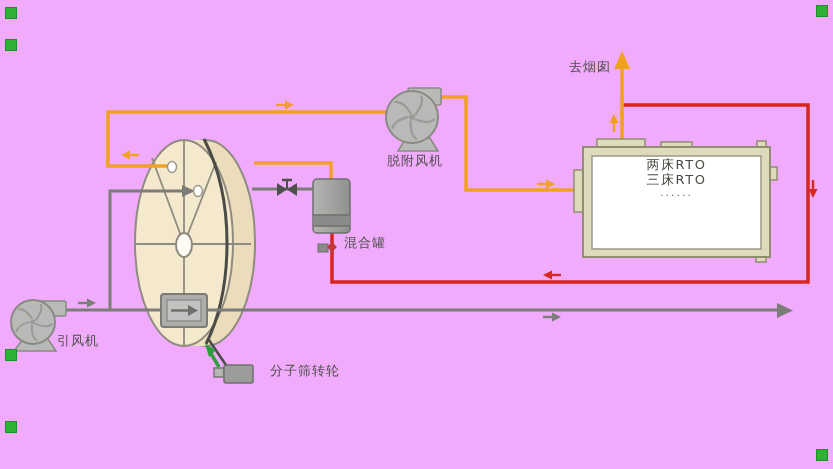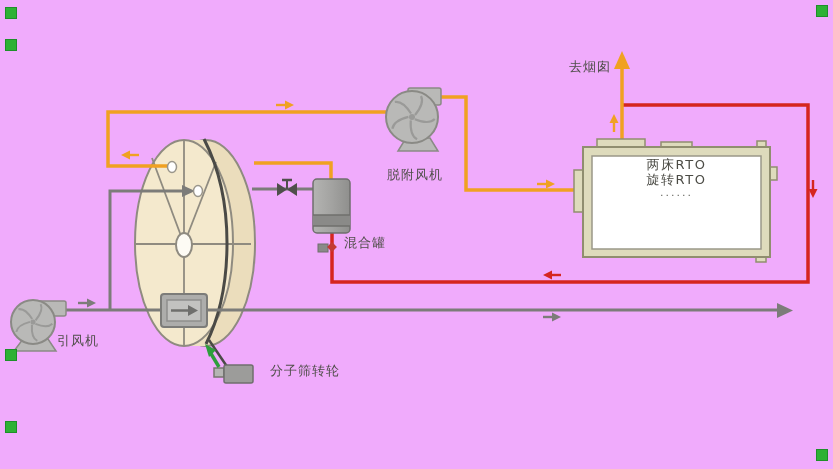--- a/index.html
+++ b/index.html
@@ -149,28 +149,28 @@
     <use href="#fm" transform="translate(547,183)" style="color:#F0A122"></use>
     <use href="#fm" transform="translate(613,122) rotate(-90)" style="color:#F0A122"></use>
     <use href="#fm" transform="translate(551,276) rotate(180)" style="color:#D5261F"></use>
     <use href="#fm" transform="translate(814,190) rotate(90)" style="color:#D5261F"></use>
     <use href="#fm" transform="translate(88,302)" style="color:#7C7C79"></use>
     <use href="#fm" transform="translate(553,316)" style="color:#7C7C79"></use>
   </g>
 </svg>
 
 <div class="lbl" style="left:569px;top:58px;">去烟囱</div>
-<div class="lbl" style="left:387px;top:166px;">脱附风机</div>
+<div class="lbl" style="left:387px;top:152px;">脱附风机</div>
 <div class="lbl" style="left:344px;top:234px;">混合罐</div>
 <div class="lbl" style="left:57px;top:332px;text-align:center;">引风机</div>
 <div class="lbl" style="left:270px;top:362px;">分子筛转轮</div>
 
 <div class="rto-text">
   <div class="rto-line">两床RTO</div>
-  <div class="rto-line">旋转RTO</div>
+  <div class="rto-line">三床RTO</div>
   <div class="rto-dots">......</div>
 </div>
 
 <div class="handle" style="left:5px;top:7px;"></div>
 <div class="handle" style="left:5px;top:39px;"></div>
 <div class="handle" style="left:5px;top:349px;"></div>
 <div class="handle" style="left:5px;top:421px;"></div>
 <div class="handle" style="left:816px;top:5px;"></div>
 <div class="handle" style="left:816px;top:449px;"></div>
 

